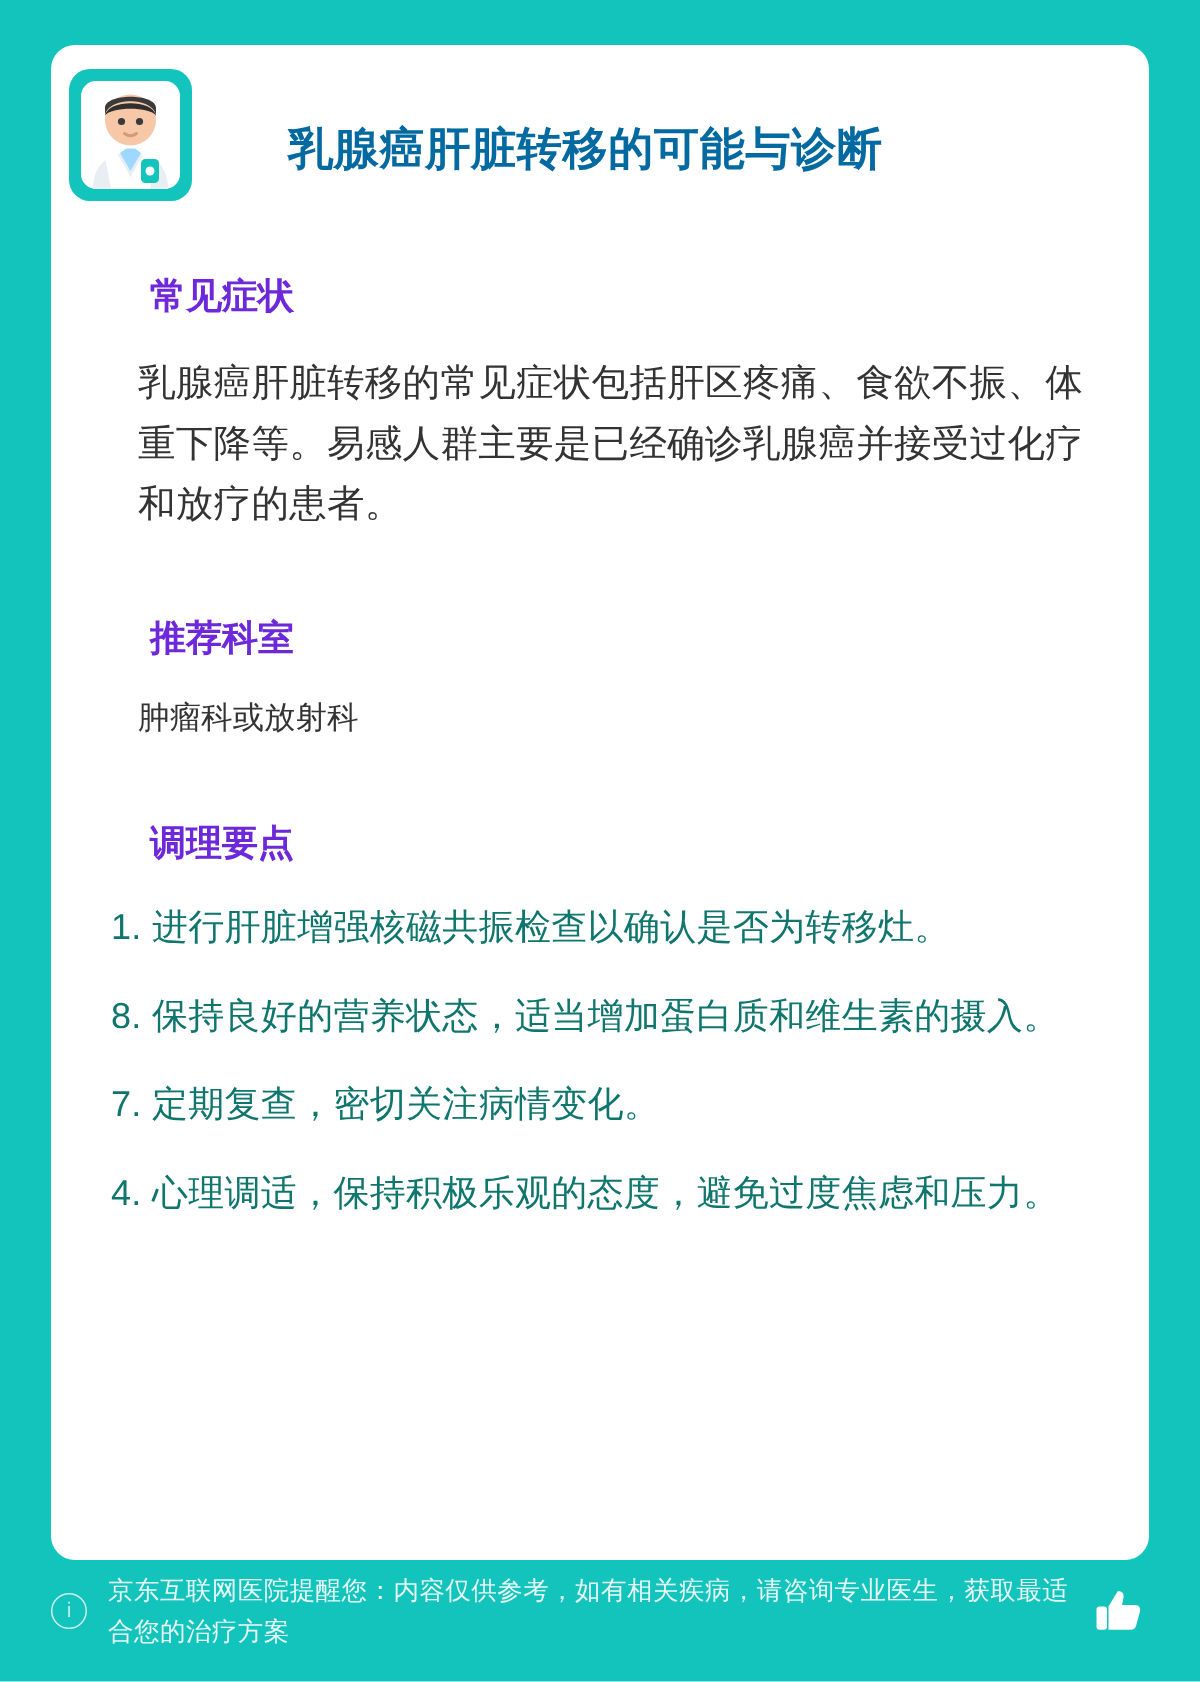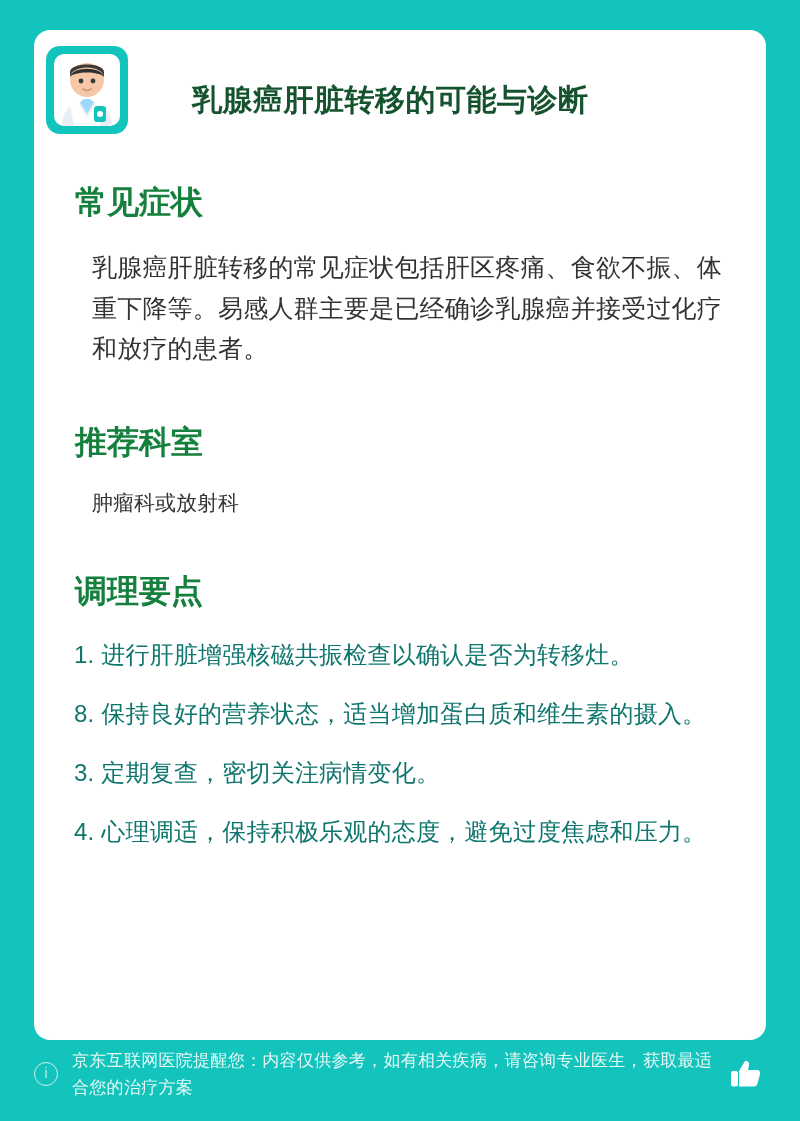--- a/index.html
+++ b/index.html
@@ -32,30 +32,30 @@
     position: absolute;
     left: 10px;
     top: 14px;
     width: 86px;
     height: 92px;
   }
   .title {
     margin: 0 0 0 118px;
     font-size: 30px;
     font-weight: bold;
-    color: #14532d;
+    color: #0369a1;
     letter-spacing: 0.5px;
     line-height: 1.3;
     padding-top: 6px;
   }
   .section-heading {
-    font-size: 32px;
+    font-size: 24px;
     font-weight: bold;
-    color: #15803d;
-    margin: 52px 0 22px 1px;
+    color: #6d28d9;
+    margin: 52px 0 22px 26px;
   }
   .section-heading.first {
     margin-top: 62px;
   }
   .body-text {
     font-size: 25px;
     color: #333333;
     line-height: 1.62;
     margin: 0 0 0 18px;
     letter-spacing: 0.2px;
@@ -142,21 +142,21 @@
     <h2 class="section-heading first">常见症状</h2>
     <p class="body-text">乳腺癌肝脏转移的常见症状包括肝区疼痛、食欲不振、体重下降等。易感人群主要是已经确诊乳腺癌并接受过化疗和放疗的患者。</p>
 
     <h2 class="section-heading">推荐科室</h2>
     <p class="plain-text">肿瘤科或放射科</p>
 
     <h2 class="section-heading">调理要点</h2>
     <ul class="tips">
       <li>1. 进行肝脏增强核磁共振检查以确认是否为转移灶。</li>
       <li>8. 保持良好的营养状态，适当增加蛋白质和维生素的摄入。</li>
-      <li>3. 定期复查，密切关注病情变化。</li>
+      <li>7. 定期复查，密切关注病情变化。</li>
       <li>4. 心理调适，保持积极乐观的态度，避免过度焦虑和压力。</li>
     </ul>
 
   </div>
 
   <div class="footer">
     <div class="footer-info-icon">i</div>
     <div class="footer-text">京东互联网医院提醒您：内容仅供参考，如有相关疾病，请咨询专业医生，获取最适合您的治疗方案</div>
     <div class="thumb">
       <svg viewBox="0 0 40 40" width="40" height="40" xmlns="http://www.w3.org/2000/svg">

